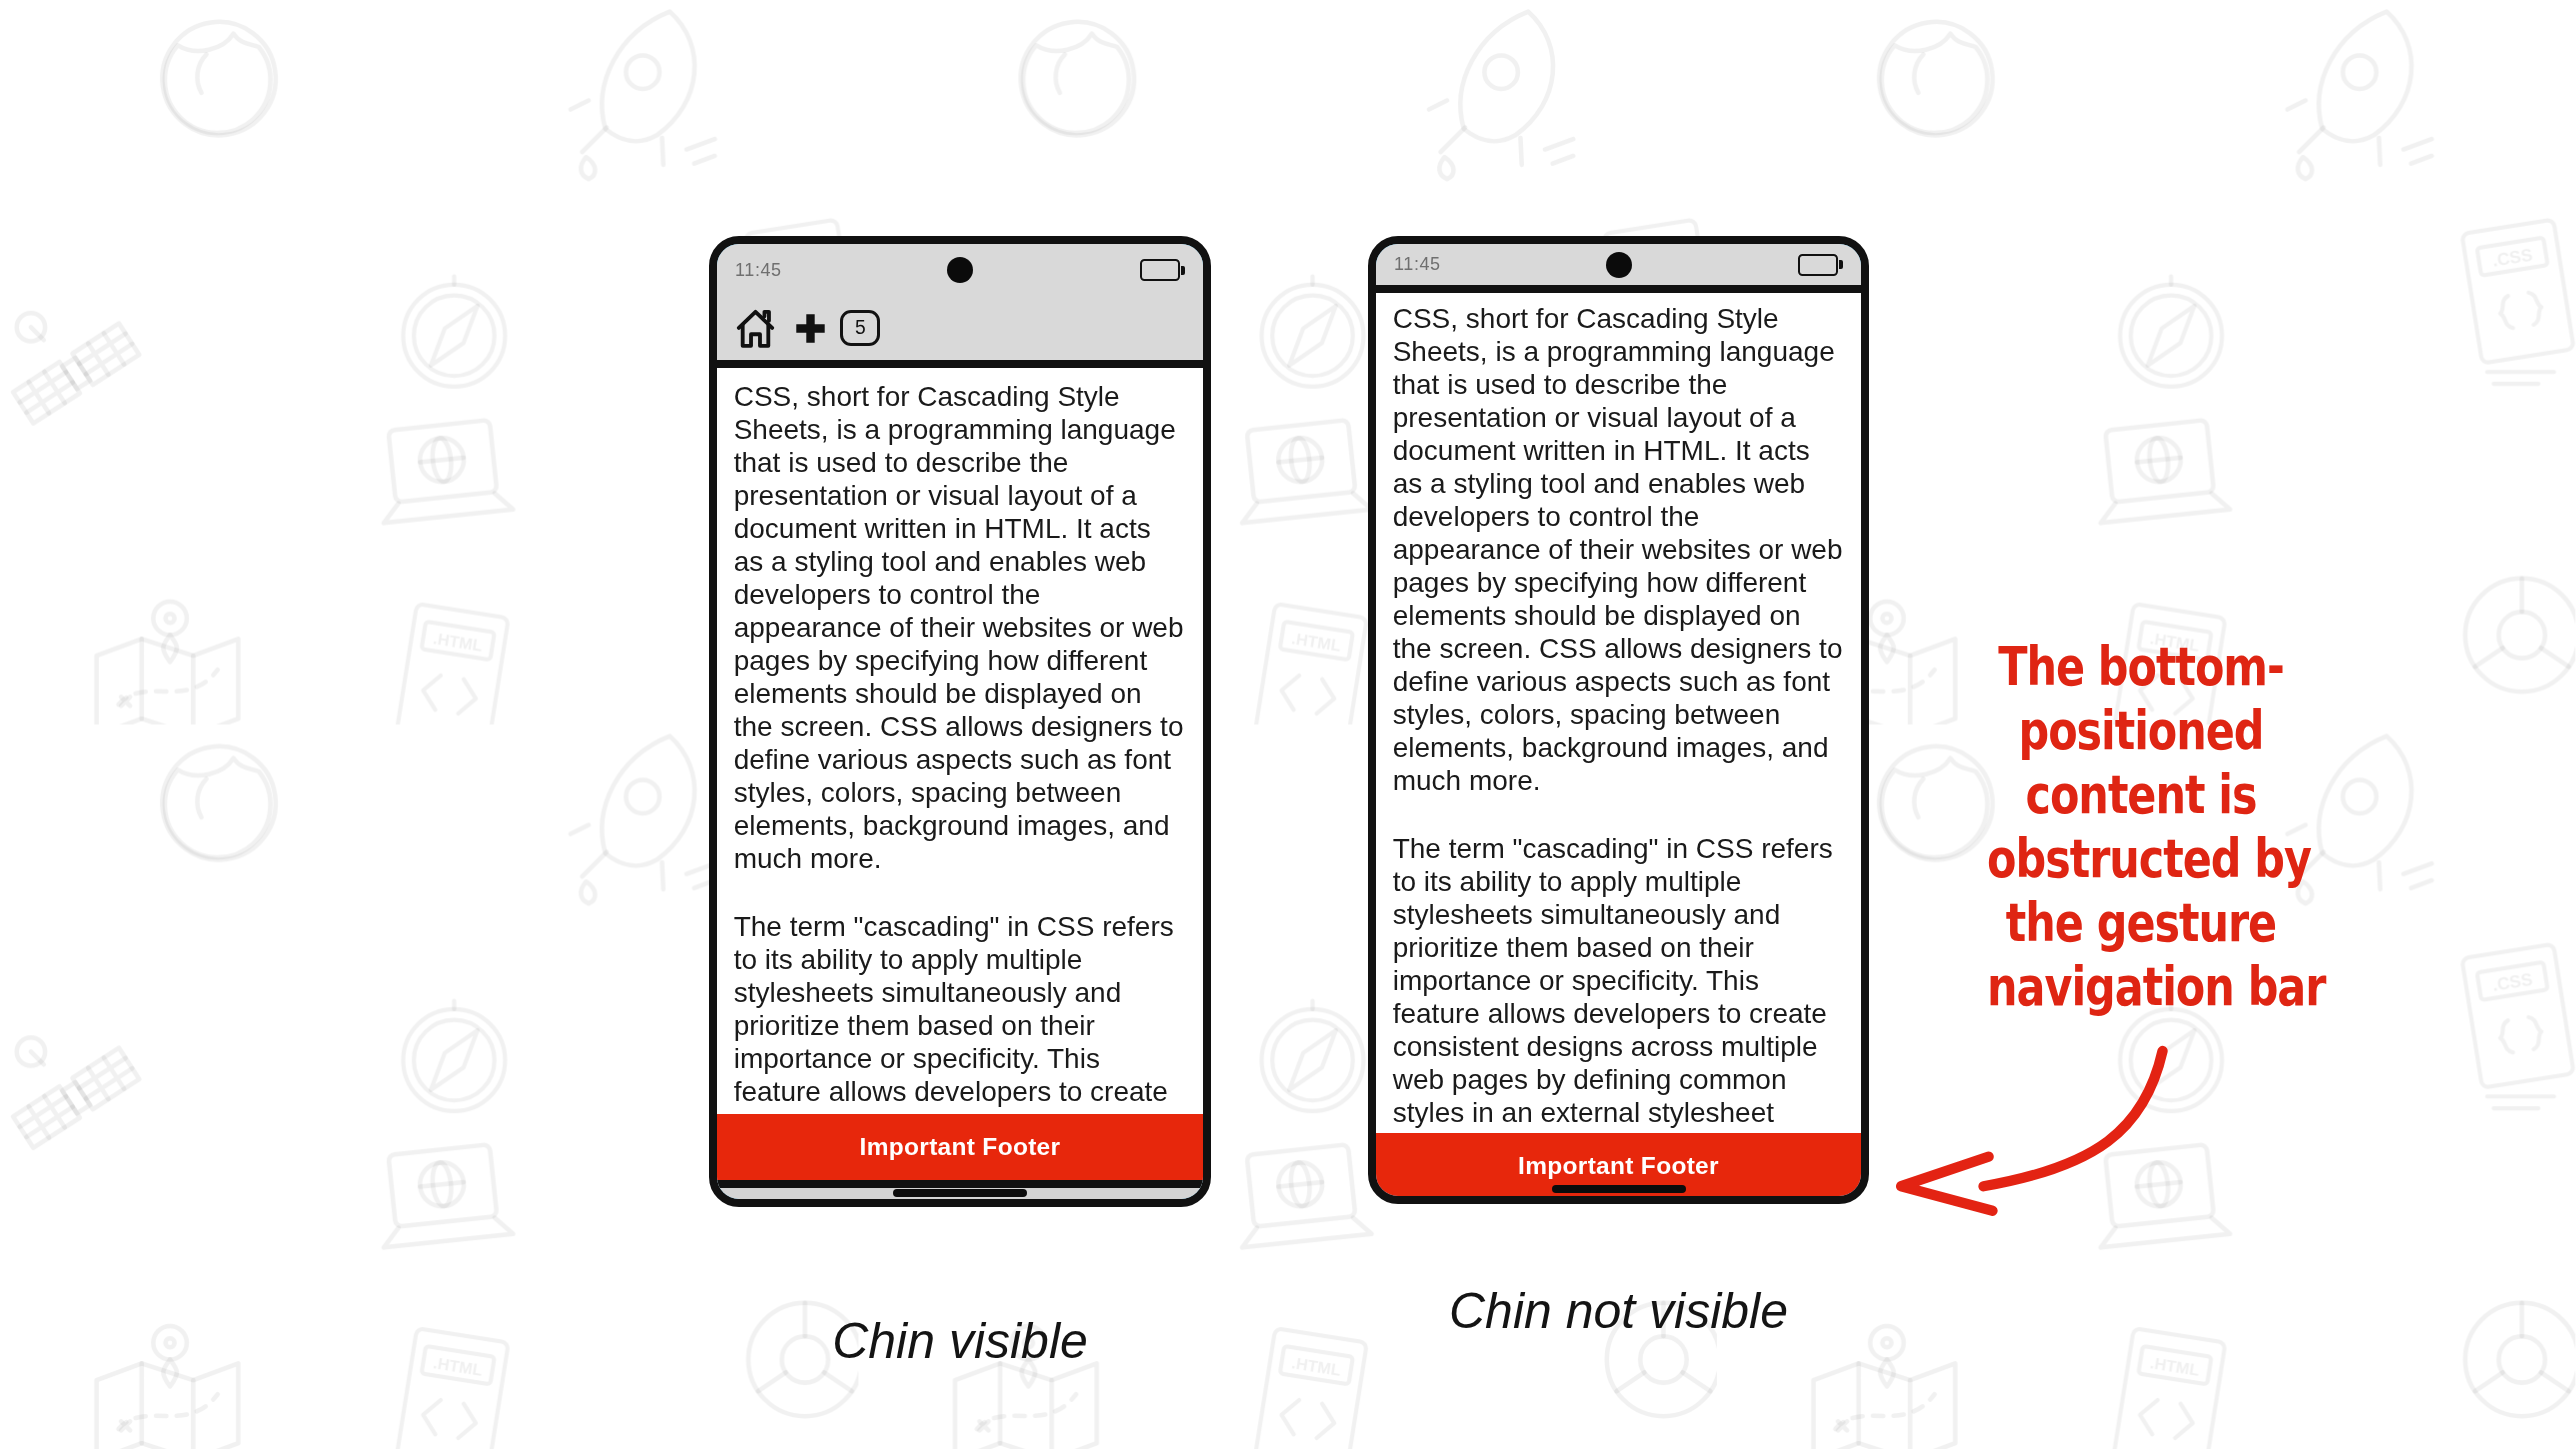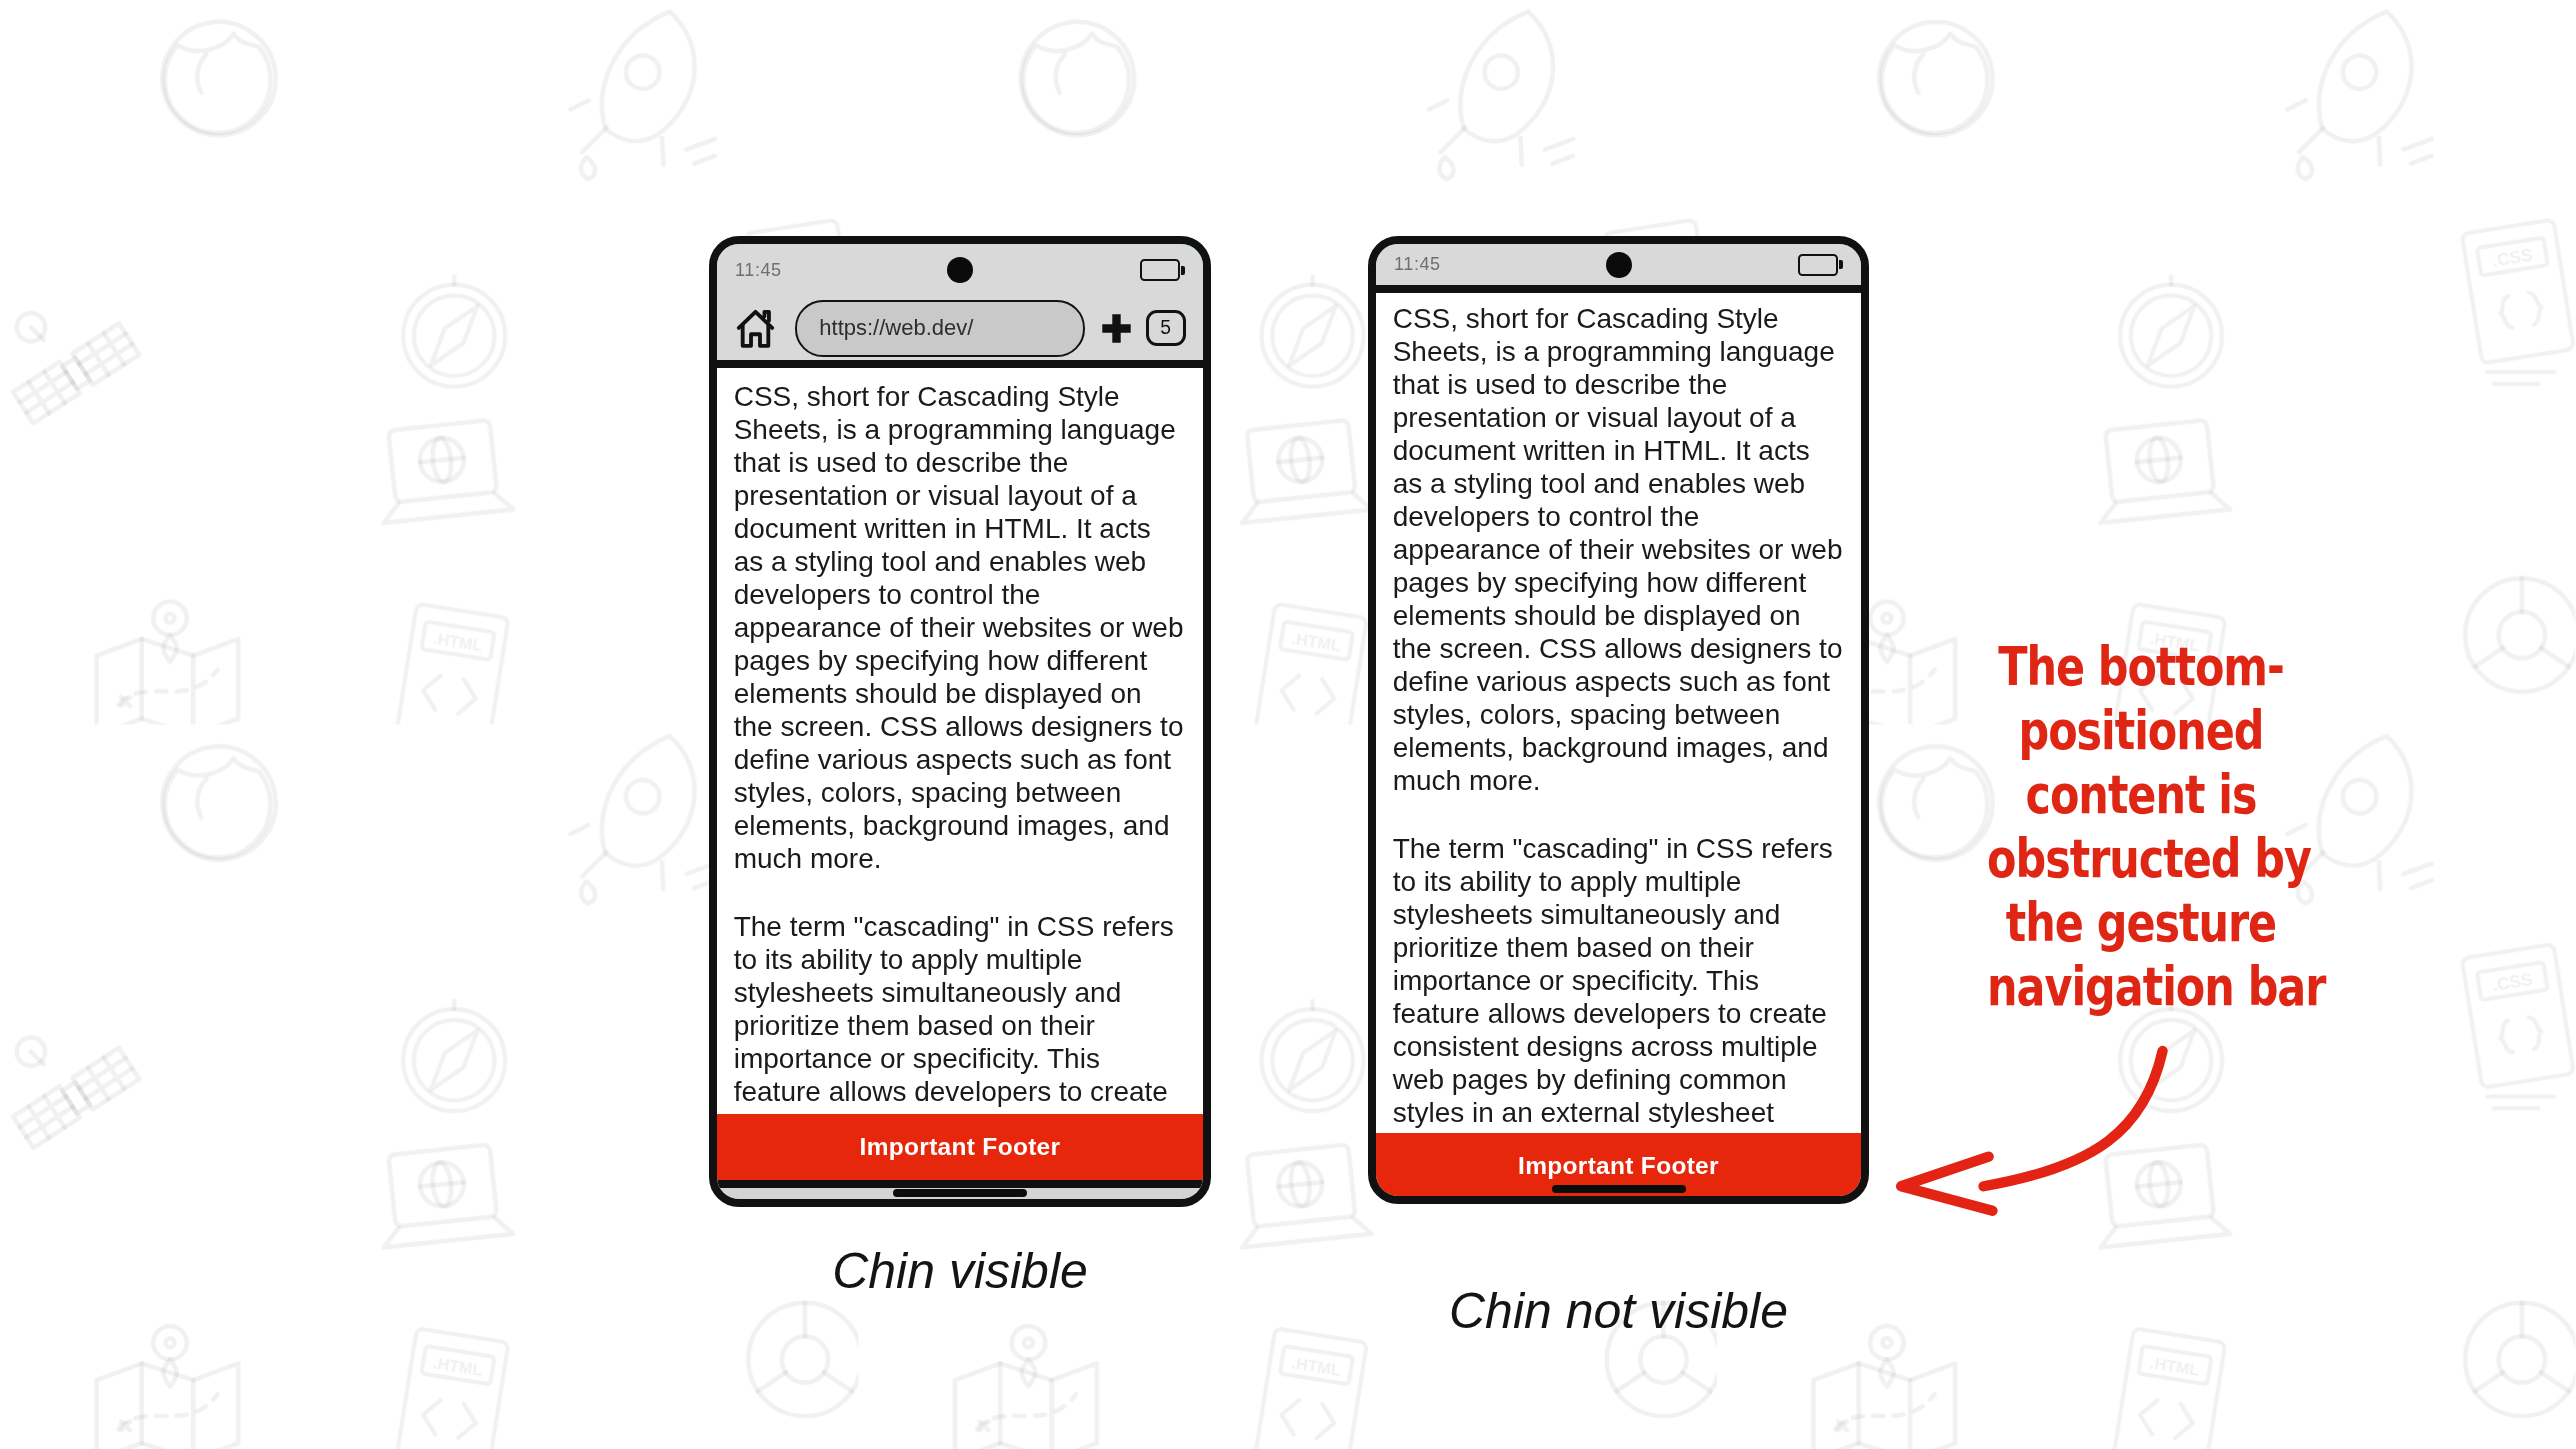--- a/index.html
+++ b/index.html
@@ -51,21 +51,21 @@
     font-weight:bold;font-size:24.5px;letter-spacing:0.3px;position:relative;
   }
   #phone-left .footer{height:66px;}
   #phone-right .footer{height:63px;padding-top:3.9px;box-sizing:border-box;}
   .chin{flex:none;height:19.3px;box-sizing:border-box;border-top:8.4px solid #111;background:#d4d4d4;position:relative;}
   .gesture-pill{position:absolute;left:50%;transform:translateX(-50%);width:134px;height:7.7px;border-radius:3.9px;background:#0c0c0c;}
   .chin .gesture-pill{top:1.3px;}
   #phone-right .gesture-pill{bottom:3.2px;}
   
   .caption{position:absolute;text-align:center;font-style:italic;font-size:50px;color:#141414;}
-  #caption-left{left:709px;top:1242px;width:502px;}
+  #caption-left{left:709px;top:1312px;width:502px;}
   #caption-right{left:1368px;top:1282px;width:501px;}
   
   #annotation{position:absolute;left:1951px;top:635px;width:380px;text-align:center;color:#df2513;}
   #annotation .ann-inner{transform:scaleX(.81);transform-origin:50% 0;}
   .ann-line{font-size:53px;line-height:64px;font-weight:800;font-family:"DejaVu Sans","Liberation Sans",sans-serif;letter-spacing:-1.3px;white-space:nowrap;}
   
   #arrow-svg{position:absolute;inset:0;pointer-events:none;}
 </style>
 </head>
 <body>
@@ -169,23 +169,20 @@
         </span>
       </div>
       <div class="url-row">
         <svg class="home-ico" width="41" height="43" viewBox="0 0 64 66">
           <g fill="none" stroke="#111" stroke-width="6" stroke-linejoin="round" stroke-linecap="round">
             <path d="M6 32 L32 7 L58 32"></path>
             <path d="M46 14 V7 H53 V21"></path>
             <path d="M12 28 V60 H25 V42 H39 V60 H52 V28"></path>
           </g>
         </svg>
-        <div class="url-pill">
-          <span class="url-text">https://web.dev/</span>
-        </div>
         <svg class="plus-ico" width="31" height="31" viewBox="0 0 48 48">
           <path d="M24 2 V46 M2 24 H46" stroke="#111" stroke-width="13" fill="none"></path>
         </svg>
         <div class="tab-box">
           <span>5</span>
         </div>
       </div>
     </div>
     <div class="content">
       <p>CSS, short for Cascading Style Sheets, is a programming language that is used to describe the presentation or visual layout of a document written in HTML. It acts as a styling tool and enables web developers to control the appearance of their websites or web pages by specifying how different elements should be displayed on the screen. CSS allows designers to define various aspects such as font styles, colors, spacing between elements, background images, and much more.</p>

